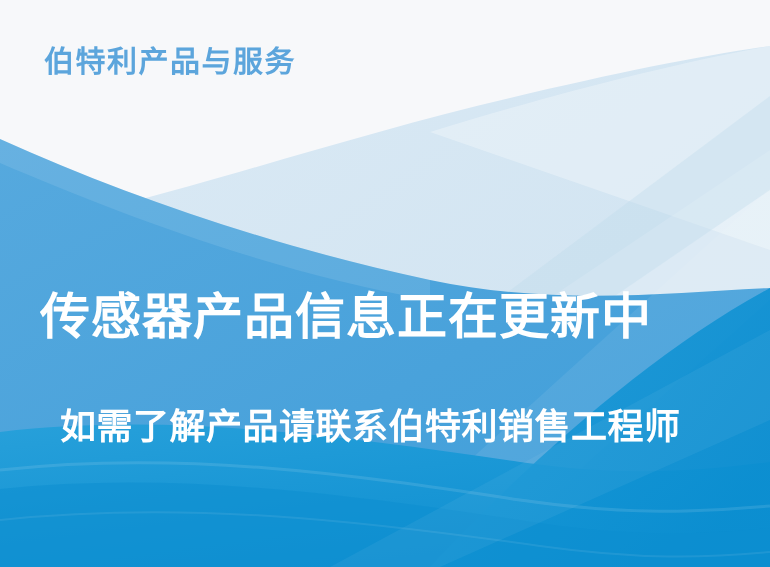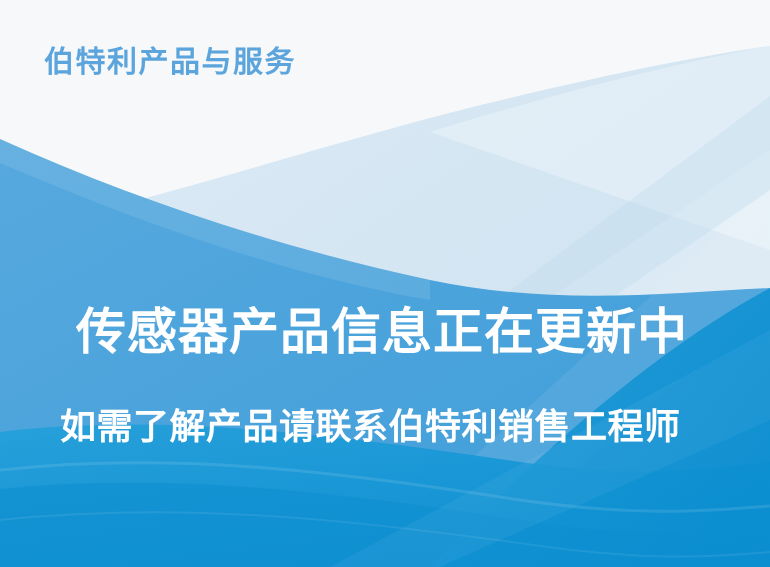--- a/index.html
+++ b/index.html
@@ -43,29 +43,28 @@
     font-weight: bold;
     letter-spacing: 1.5px;
     color: #5ca5dc;
     white-space: nowrap;
     line-height: 1.2;
   }
 
   .headline {
     position: absolute;
     left: 40px;
-    top: 304px;
+    top: 289px;
     width: 690px;
     font-size: 50px;
     font-weight: bold;
     letter-spacing: 1px;
     color: #ffffff;
     white-space: nowrap;
     line-height: 1.15;
-    margin-left: 36px;
   }
 
   .subline {
     position: absolute;
     left: 60px;
     top: 405px;
     width: 690px;
     font-size: 36px;
     font-weight: bold;
     letter-spacing: 0.5px;

